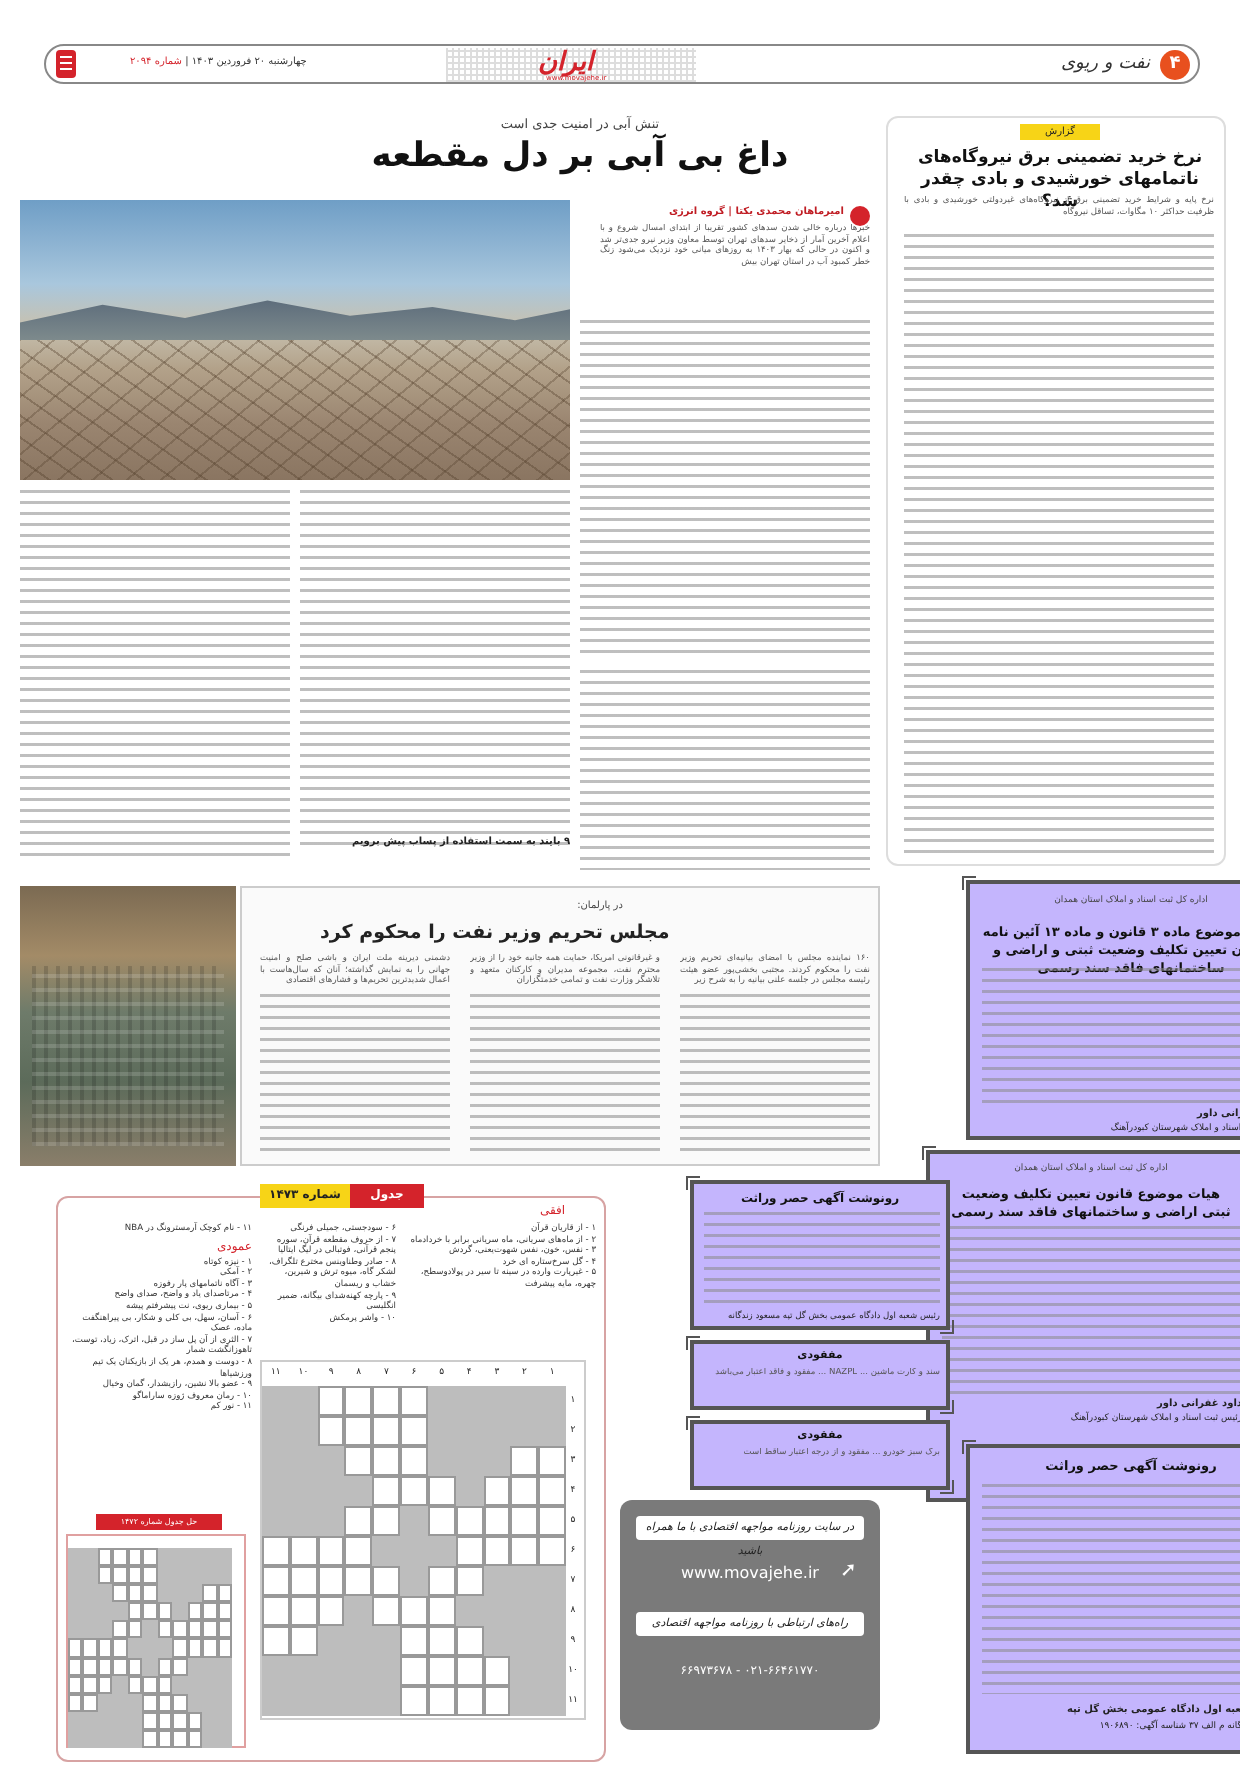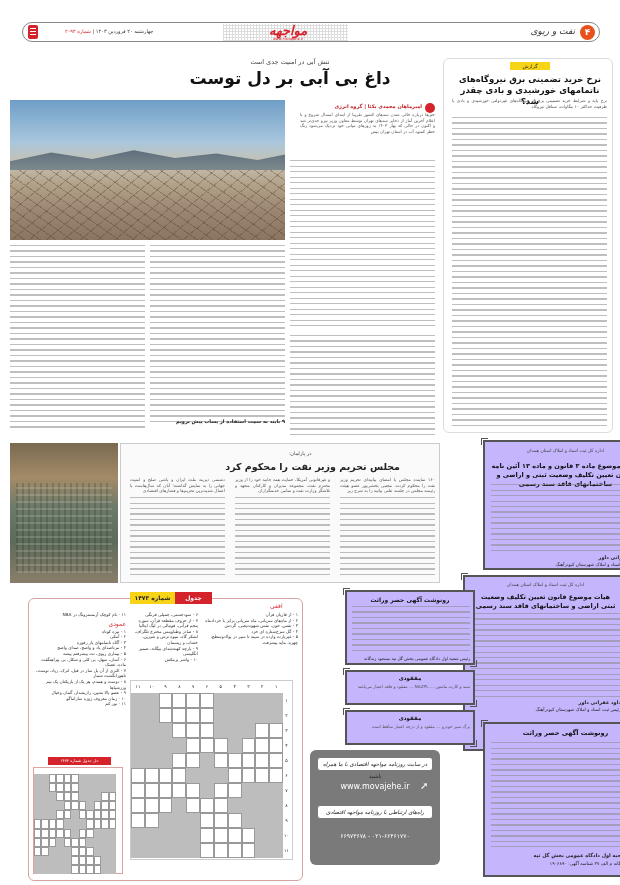--- a/index.html
+++ b/index.html
@@ -35,21 +35,21 @@
   .author { left: 300px; top: 103px; width: 122px; font-size: 5px; color: #c01d24; font-weight: bold; text-align: right; }
 
   
   .right-col { left: 443px; top: 58px; width: 170px; height: 375px; border: 1px solid #ddd; border-radius: 6px; }
   .tag-yellow { left: 510px; top: 62px; width: 40px; height: 8px; background: #f7d417; font-size: 5px; text-align: center; line-height: 8px; }
   .right-title { left: 455px; top: 74px; width: 150px; text-align: center; font-size: 8.5px; font-weight: bold; line-height: 11px; color: #111; }
 
   
   .parl-box { left: 120px; top: 443px; width: 320px; height: 140px; border: 1px solid #ccc; background: #fafafa; }
   .parl-kicker { left: 270px; top: 450px; width: 60px; text-align: center; font-size: 5px; color: #444; }
-  .parl-title { left: 160px; top: 461px; width: 240px; text-align: right; font-size: 9.5px; font-weight: bold; color: #222; }
+  .parl-title { left: 160px; top: 461px; width: 240px; text-align: left; font-size: 9.5px; font-weight: bold; color: #222; }
   .parl-photo { left: 10px; top: 443px; width: 108px; height: 140px;
     background: linear-gradient(180deg,#7b6a52 0%,#a38b67 25%,#6e7b6a 45%,#5c6b5a 70%,#8a7e6a 100%); }
   .parl-photo::after { content:""; position:absolute; left:6px; top:40px; width:96px; height:90px; background: repeating-linear-gradient(0deg, rgba(255,255,255,.15) 0 2px, transparent 2px 7px), repeating-linear-gradient(90deg, rgba(0,0,0,.15) 0 2px, transparent 2px 6px); }
 
   
   .notice { border: 2px double #555; background: #c4b5fd; margin-left: 35px; }
   .notice::before, .notice::after { content:""; position:absolute; width:6px; height:6px; border:1px solid #555; }
   .notice::before { left:-4px; top:-4px; border-right:none; border-bottom:none; }
   .notice::after { right:-4px; bottom:-4px; border-left:none; border-top:none; }
   .notice-title { position:absolute; left:0; width:100%; text-align:center; font-weight:bold; color:#111; }
@@ -76,31 +76,31 @@
   .ad-url { position:absolute; left:0; top:24px; width:100%; text-align:center; color:#fff; font-size:8px; }
   .ad-phone { position:absolute; left:0; top:65px; width:100%; text-align:center; color:#fff; font-size:6px; }
 </style>
 </head>
 <body>
 
 <div class="abs header">
   <div class="abs page-num">۴</div>
   <div class="abs section-name">نفت و ریوی</div>
   <div class="abs logo-band"></div>
-  <div class="abs logo">مواجهه</div>
+  <div class="abs logo">ایران</div>
   <div class="abs logo-url">www.movajehe.ir</div>
   <div class="abs header-date">
     <span>چهارشنبه ۲۰ فروردین ۱۴۰۳</span> |
     <span class="header-issue">شماره ۲۰۹۴</span>
   </div>
   <div class="abs header-icon"></div>
 </div>
 
 <div class="abs kicker">تنش آبی در امنیت جدی است</div>
-<div class="abs headline">داغ بی آبی بر دل توست</div>
+<div class="abs headline">داغ بی آبی بر دل مقطعه</div>
 <div class="abs photo">
   <div class="hill"></div>
   <div class="crack"></div>
 </div>
 <div class="abs author-dot"></div>
 <div class="abs author">امیرماهان محمدی یکتا | گروه انرژی</div>
 <div class="abs col-text" style="left:300px;top:112px;width:135px;height:45px;">خبرها درباره خالی شدن سدهای کشور تقریبا از ابتدای امسال شروع و با اعلام آخرین آمار از ذخایر سدهای تهران توسط معاون وزیر نیرو جدی‌تر شد و اکنون در حالی که بهار ۱۴۰۳ به روزهای میانی خود نزدیک می‌شود زنگ خطر کمبود آب در استان تهران بیش</div>
 <div class="abs lines" style="left:290px;top:160px;width:145px;height:170px;"></div>
 <div class="abs lines" style="left:290px;top:335px;width:145px;height:100px;"></div>
 <div class="abs lines" style="left:150px;top:245px;width:135px;height:180px;"></div>

